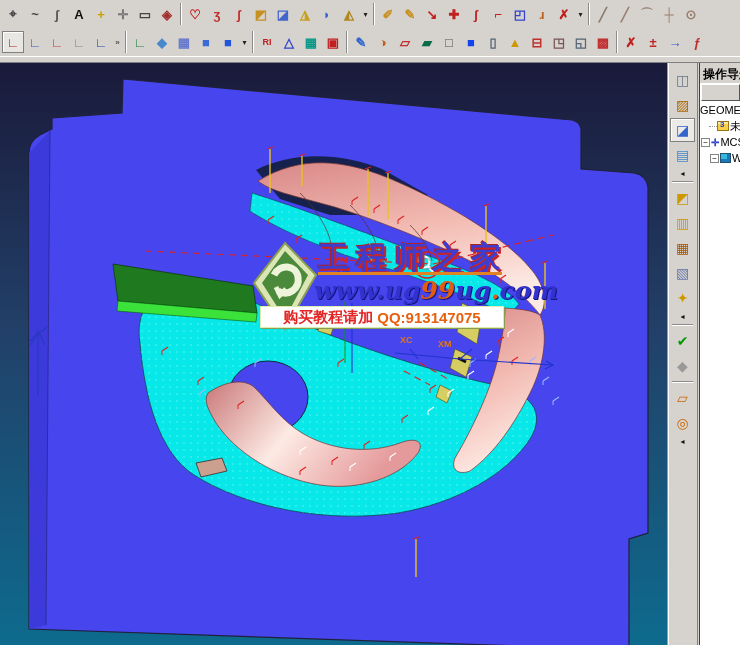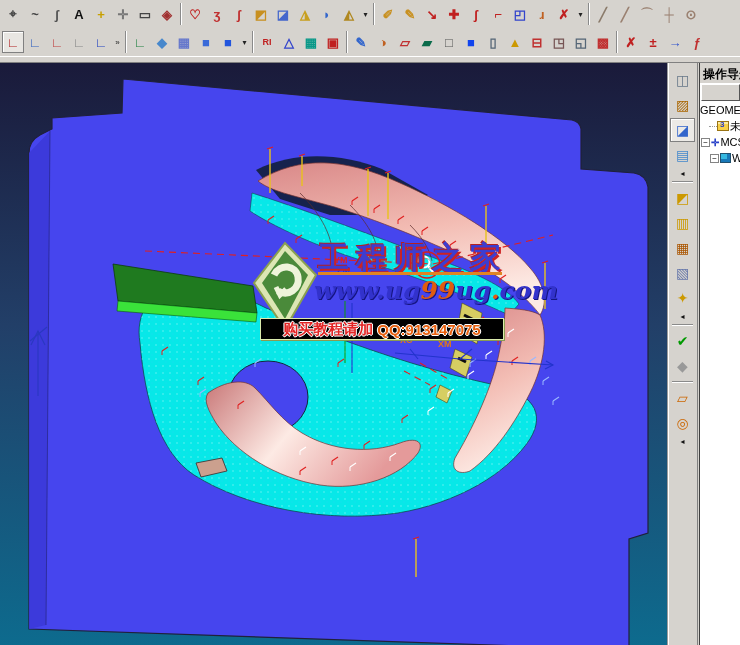--- a/index.html
+++ b/index.html
@@ -21,21 +21,21 @@
   #viewport { position:absolute; left:0; top:0; width:667px; height:583px; overflow:hidden; }
   #viewport svg { display:block; }
   
   .wm { position:absolute; pointer-events:none; }
   .wm-title { left:318px; top:174px; font-size:31px; font-weight:bold; letter-spacing:7px;
               color:#3d3dd0; text-shadow:2px 2px 0 #cc2222, -1px -1px 0 #b42020; }
   .wm-underline { left:318px; top:209px; width:184px; height:3px; background:#e08423; }
   .wm-url { left:314px; top:213px; font-family:"DejaVu Serif", serif; font-style:italic;
             font-weight:bold; font-size:25px; color:#3232cc; text-shadow:1px 1px 0 #151580; }
   .wm-url .hot { color:#e05c10; }
-  .wm-qq { left:260px; top:255px; width:244px; height:22px; background:#000000;
+  .wm-qq { left:260px; top:243px; width:244px; height:22px; background:#ffffff;
            border:1px solid #dcecae; box-shadow:1px 1px 0 #8a9c52; display:flex; align-items:center;
            justify-content:center; font-size:15px; font-weight:bold; color:#e22424;
            text-shadow:-1px 0 #fff,1px 0 #fff,0 -1px #fff,0 1px #fff; white-space:nowrap; }
   .wm-qq .num { color:#e8600e; margin-left:4px; }
   .wm-logo { left:252px; top:178px; width:66px; height:90px; }
   
   #resourcebar { position:absolute; left:667px; top:0; width:31px; height:583px;
                  background:#d6d3ce; border-left:1px solid #9a9a9a; border-right:1px solid #808080;
                  box-shadow:inset 1px 0 0 #fff; padding-top:4px; }
   .rb-btn { width:25px; height:24px; margin:1px auto; display:flex; align-items:center;

